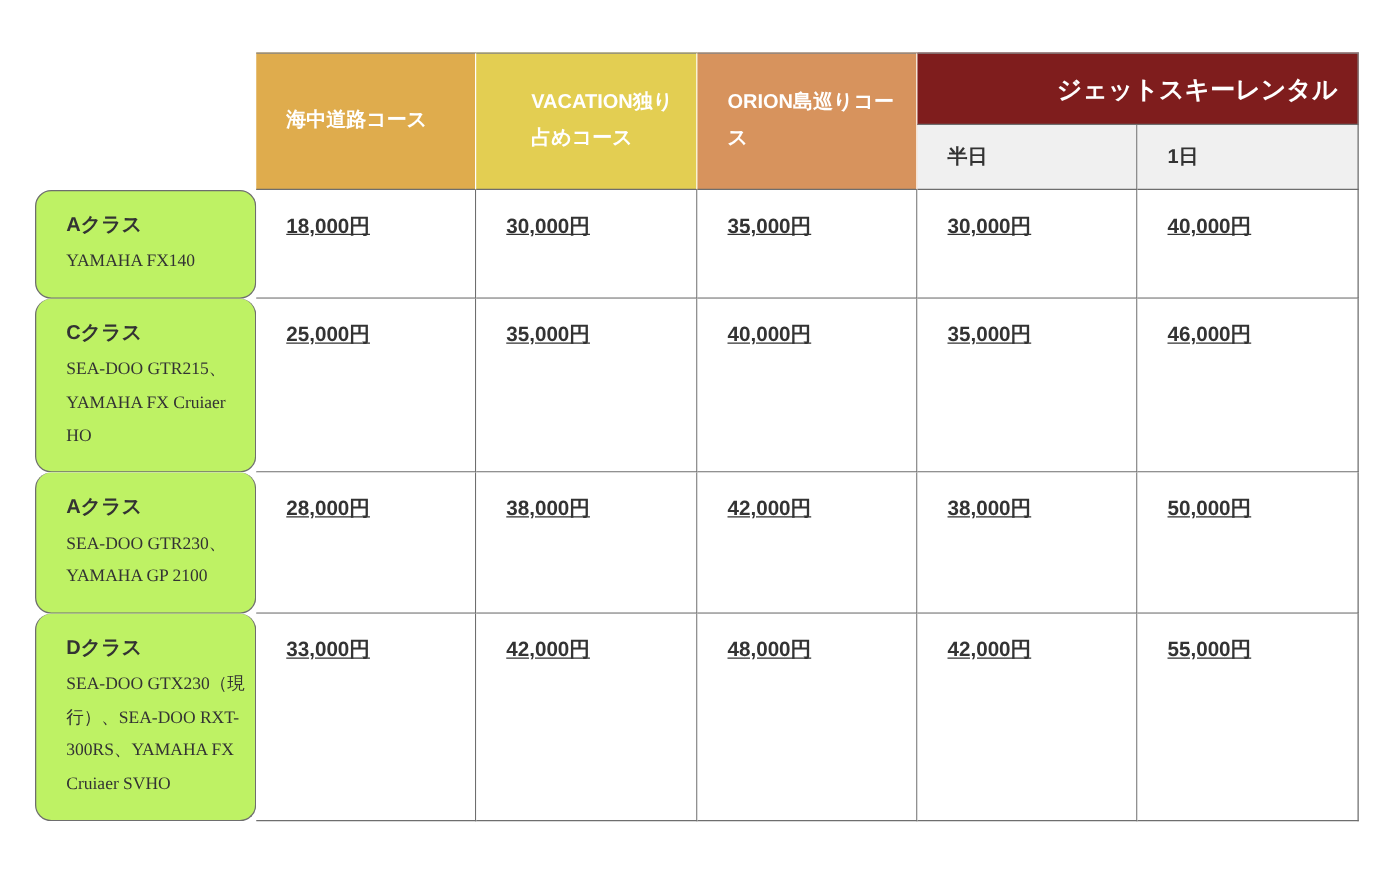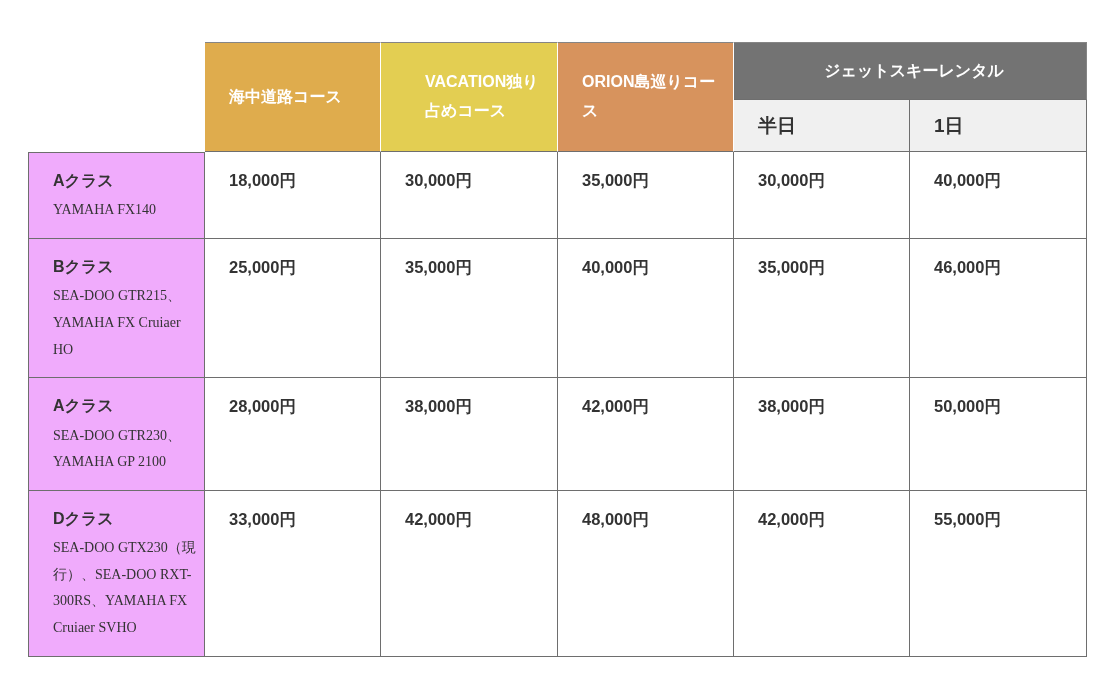--- a/index.html
+++ b/index.html
@@ -31,52 +31,53 @@
     font-weight: bold;
     line-height: 1.8;
     border-top: 1px solid #858585;
     border-bottom: 1px solid #6e6e6e;
     border-right: 1px solid #ffffff;
   }
   th.c-gold   { background: #dfac4d; }
   th.c-yellow { background: #e3ce52; padding-left: 44px; }
   th.c-orange { background: #d7935d; }
   th.c-purple {
-    background: #737373;
+    background: #7f1d1d;
     vertical-align: middle;
-    text-align: center;
+    text-align: right;
     padding: 0 16px 0 24px;
     color: #ffffff;
-    font-size: 16px;
+    font-size: 20px;
     font-weight: bold;
     border-top: 1px solid #858585;
     border-bottom: 1px solid #6e6e6e;
     border-right: 1px solid #858585;
   }
   
   th.sub {
     background: #f0f0f0;
     vertical-align: middle;
     text-align: left;
     padding: 0 16px 0 24px;
-    font-size: 19px;
+    font-size: 16px;
     font-weight: bold;
     color: #333333;
     border-right: 1px solid #6e6e6e;
     border-bottom: 1px solid #6e6e6e;
   }
   
   td.corner { background: #ffffff; border: none; }
   td.rowhdr {
-    background: #f0abfc;
+    background: #bef264;
     vertical-align: top;
     padding: 17px 8px 14px 24px;
     border-left: 1px solid #6e6e6e;
     border-right: 1px solid #6e6e6e;
     border-bottom: 1px solid #6e6e6e;
+    border-radius: 13px;
   }
   tr.r0 td.rowhdr { border-top: 1px solid #6e6e6e; }
   .cls {
     font-size: 16px;
     font-weight: bold;
     color: #333333;
     margin-bottom: 5px;
     line-height: 1.4;
   }
   .models {
@@ -89,20 +90,21 @@
   td.price {
     background: #ffffff;
     vertical-align: top;
     text-align: left;
     padding: 18px 10px 0 24px;
     font-size: 16.5px;
     font-weight: bold;
     color: #333333;
     border-right: 1px solid #6e6e6e;
     border-bottom: 1px solid #6e6e6e;
+    text-decoration: underline;
   }
   tr.hrow1 { height: 58px; }
   tr.hrow2 { height: 52px; }
   tr.r0 { height: 80px; }
   tr.r1 { height: 123px; }
   tr.r2 { height: 107px; }
   tr.r3 { height: 150px; }
 </style>
 </head>
 <body>
@@ -137,21 +139,21 @@
         </td>
         <td class="price">18,000円</td>
         <td class="price">30,000円</td>
         <td class="price">35,000円</td>
         <td class="price">30,000円</td>
         <td class="price">40,000円</td>
       </tr>
 
       <tr class="r1">
         <td class="rowhdr">
-          <div class="cls">Bクラス</div>
+          <div class="cls">Cクラス</div>
           <div class="models">SEA-DOO GTR215、YAMAHA FX Cruiaer HO</div>
         </td>
         <td class="price">25,000円</td>
         <td class="price">35,000円</td>
         <td class="price">40,000円</td>
         <td class="price">35,000円</td>
         <td class="price">46,000円</td>
       </tr>
 
       <tr class="r2">

